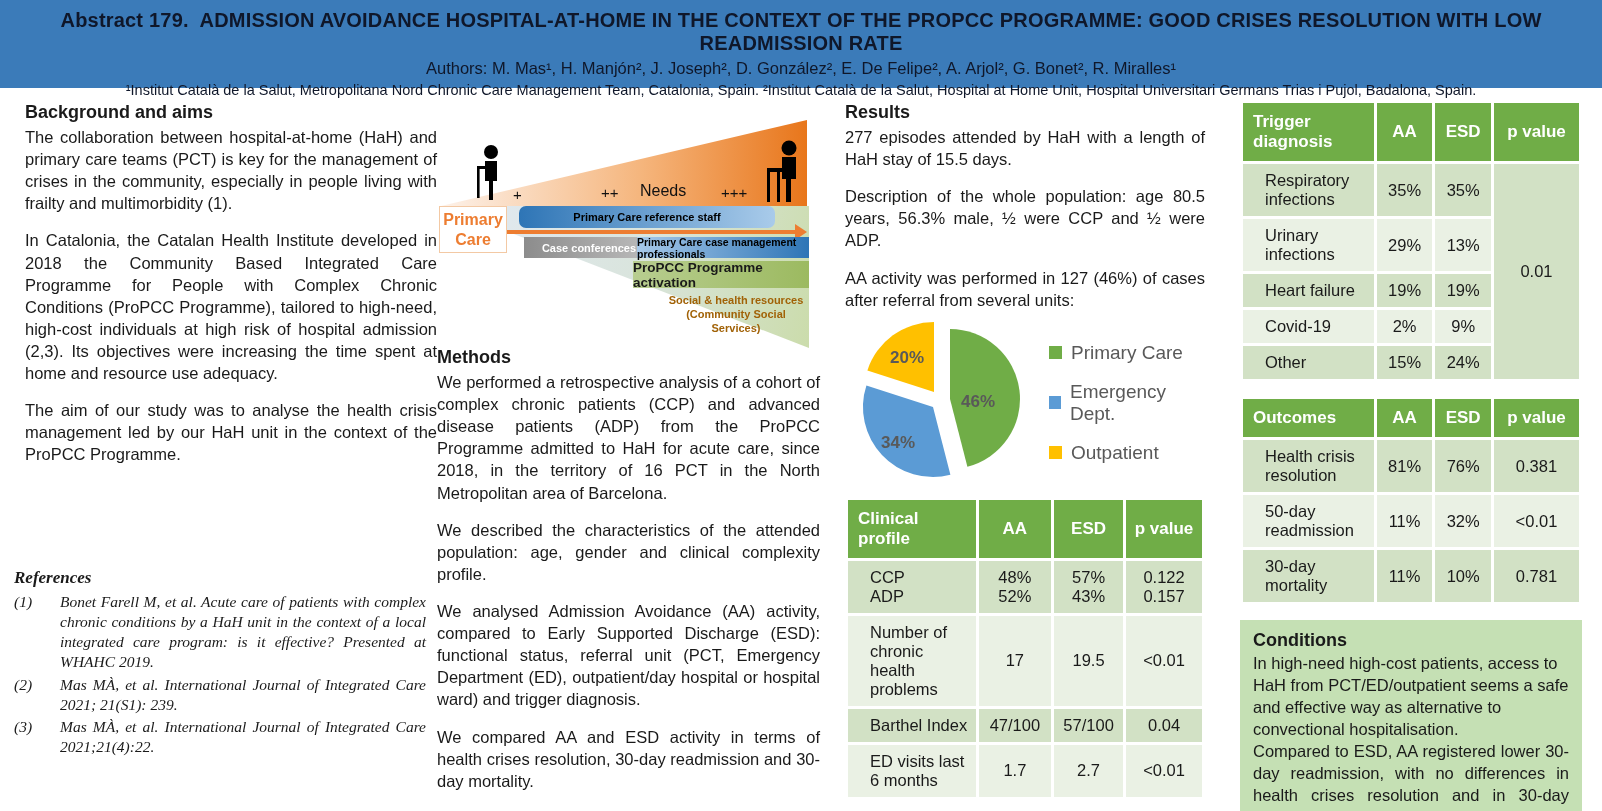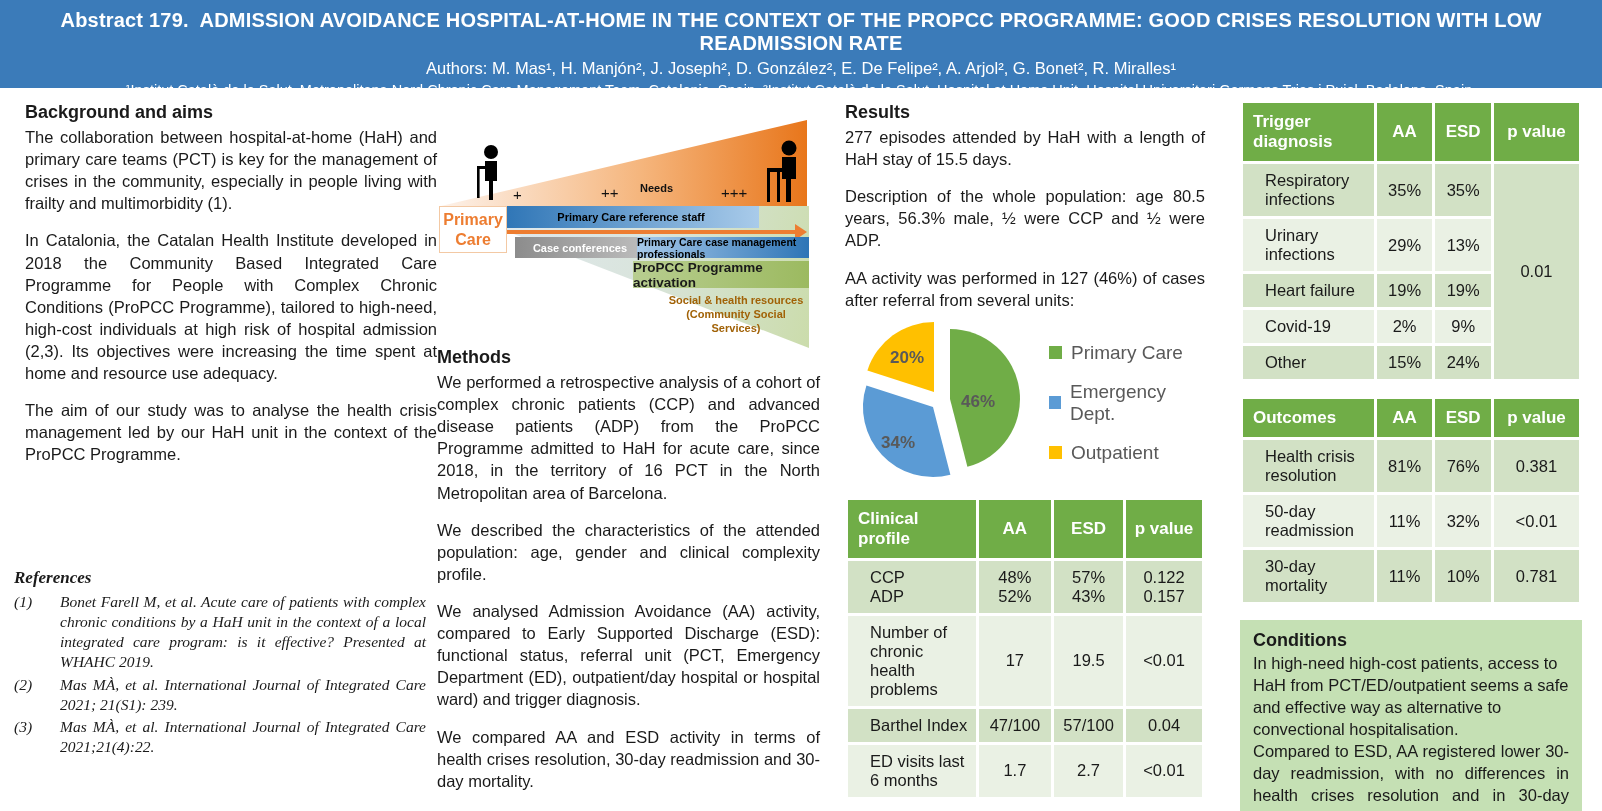--- a/index.html
+++ b/index.html
@@ -1,20 +1,20 @@
 <!DOCTYPE html>
 <html><head>
 <meta charset="utf-8">
 <style>
   * { margin:0; padding:0; box-sizing:border-box; }
   html,body { width:1602px; height:811px; background:#fff; font-family:"Liberation Sans", sans-serif; color:#1a1a1a; overflow:hidden; }
   .poster { position:relative; width:1602px; height:811px; background:#fff; }
 
   
-  .hdr { position:absolute; left:0; top:0; width:1602px; height:88px; background:#3B7BB9; color:#ffffff; text-align:center; }
+  .hdr { position:absolute; left:0; top:0; width:1602px; height:88px; background:#3B7BB9; color:#0f172a; text-align:center; }
   .hdr-title { padding-top:9px; font-size:20px; font-weight:700; letter-spacing:.2px; }
   .hdr-authors { margin-top:4px; font-size:16.5px; }
   .hdr-affil { margin-top:4px; font-size:14.5px; }
 
   
   .h1 { font-size:18px; font-weight:700; margin-bottom:3px; }
   .para { font-size:16.5px; line-height:1.34; text-align:justify; margin-bottom:15px; }
 
   
   .col-bg   { position:absolute; left:25px;  top:102px; width:412px; }
@@ -31,31 +31,31 @@
 
   
   .diagram { position:absolute; left:437px; top:100px; width:383px; height:250px; }
   .wedge-top { position:absolute; left:4px; top:20px; width:366px; height:86px;
       background:linear-gradient(to right,#FDF2EA 0%,#F5B57C 55%,#E8761B 100%);
       clip-path:polygon(0 100%, 100% 0, 100% 100%); }
   .wedge-bottom { position:absolute; left:4px; top:106px; width:368px; height:142px;
       background:linear-gradient(105deg,#E3EAF4 0%,#D9E4DC 55%,#CBDCAB 100%);
       clip-path:polygon(0 0, 100% 0, 100% 100%); }
   .dg-label { position:absolute; font-size:15px; color:#111; z-index:3; }
-  .dg-needs { font-weight:700; font-size:11px; }
+  .dg-needs { font-weight:400; font-size:16px; }
   .pc-box { position:absolute; left:2px; top:106px; width:68px; height:47px; background:#fff;
       border:1px solid #F3C9A4; color:#ED7D31; font-weight:700; font-size:16px; line-height:1.25;
       text-align:center; padding-top:3px; z-index:4; }
   .bar { position:absolute; z-index:3; display:flex; align-items:center; justify-content:center; }
-  .bar1 { left:66px; top:106px; width:256px; height:22px;
-      background:linear-gradient(to right,#2E75B6,#A9CBEA); color:#000; font-size:11px; font-weight:700; }
+  .bar1 { left:82px; top:106px; width:256px; height:22px;
+      background:linear-gradient(to right,#2E75B6,#A9CBEA); color:#000; font-size:11px; font-weight:700;border-radius:7px; }
   .arrow-line { position:absolute; left:70px; top:130px; width:290px; height:4px; background:#ED7D31; z-index:3; }
   .arrow-head { position:absolute; left:358px; top:124px; width:0; height:0; z-index:3;
       border-left:12px solid #ED7D31; border-top:8px solid transparent; border-bottom:8px solid transparent; }
-  .bar-gray { left:78px; top:137px; width:130px; height:21px;
+  .bar-gray { left:87px; top:137px; width:130px; height:21px;
       background:linear-gradient(to right,#8C8C8C,#BDBDBD); color:#fff; font-size:11px; font-weight:700; }
   .bar2 { left:200px; top:137px; width:172px; height:21px;
       background:linear-gradient(to right,#A7C9EA,#2E75B6); color:#000; font-size:10.5px; font-weight:600; }
   .bar-green { left:196px; top:161px; width:176px; height:27px;
       background:linear-gradient(to right,#B8CD90,#9CBA60); color:#1a1a1a; font-size:13.5px; font-weight:700; }
   .social-txt { position:absolute; left:226px; top:194px; width:146px; text-align:center;
       font-size:11px; font-weight:700; line-height:1.25; z-index:2; color:#a16207; }
   .person { position:absolute; z-index:3; }
 
   

